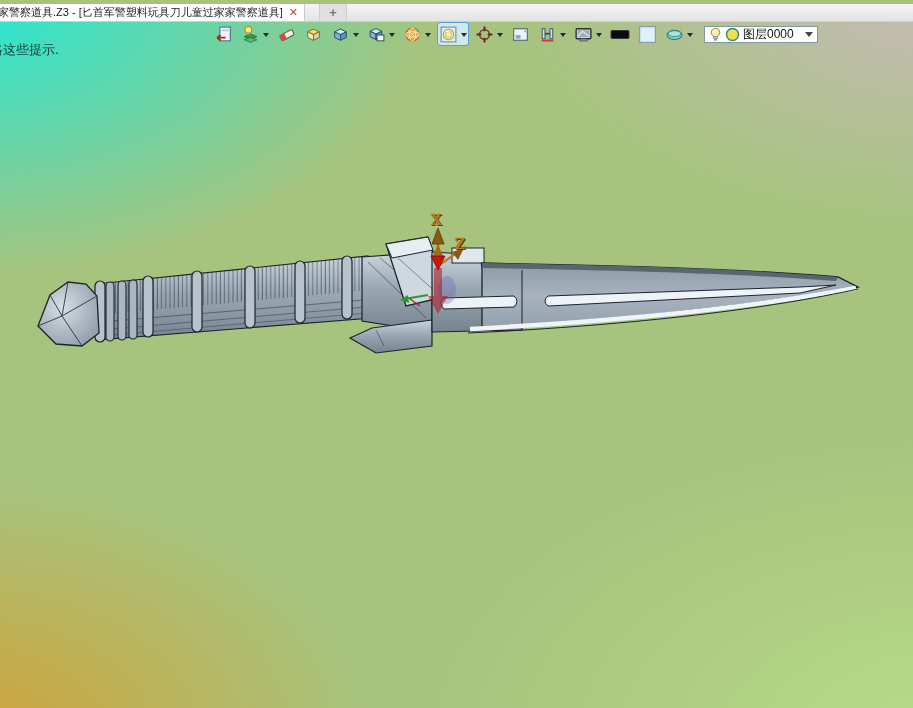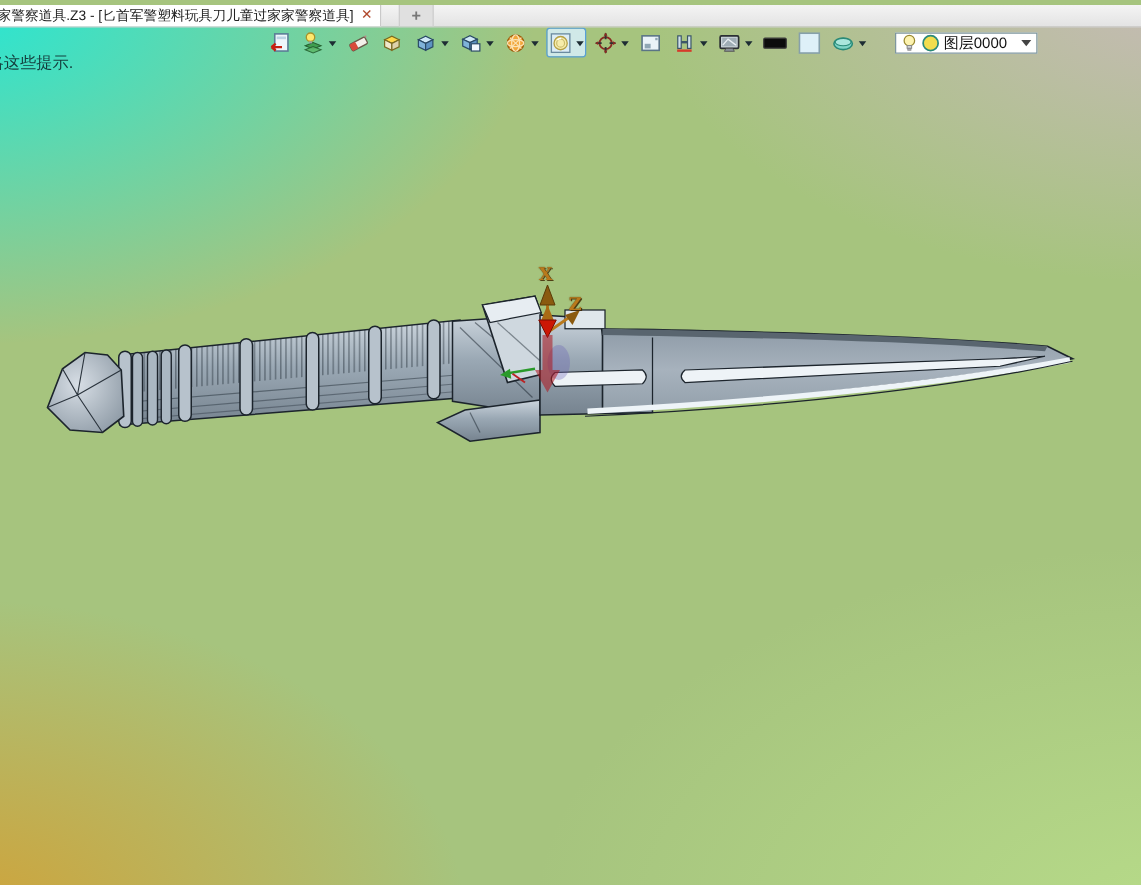--- a/index.html
+++ b/index.html
@@ -59,21 +59,21 @@
   }
   .tb-btn svg{display:block;}
   .tb-btn.active{
     background:rgba(215,240,250,.85);outline:1px solid #58a0d8;
   }
   .caret{
     width:0;height:0;border-left:3.5px solid transparent;border-right:3.5px solid transparent;
     border-top:4px solid #1d2c33;margin-left:3px;margin-top:2px;
   }
   .layer-combo{
-    margin-left:22px;height:17px;background:#ffffff;border:1px solid #7f979e;
+    margin-left:10px;height:17px;background:#ffffff;border:1px solid #7f979e;
     display:flex;align-items:center;padding:0 4px 0 4px;gap:3px;min-width:108px;
     box-sizing:border-box;
   }
   .layer-combo .lbl{font-size:12px;color:#111;white-space:nowrap;}
   .combo-caret{
     width:0;height:0;border-left:4px solid transparent;border-right:4px solid transparent;
     border-top:5px solid #444;margin-left:8px;
   }
   
   .model-svg{position:absolute;left:0;top:0;z-index:8;}

